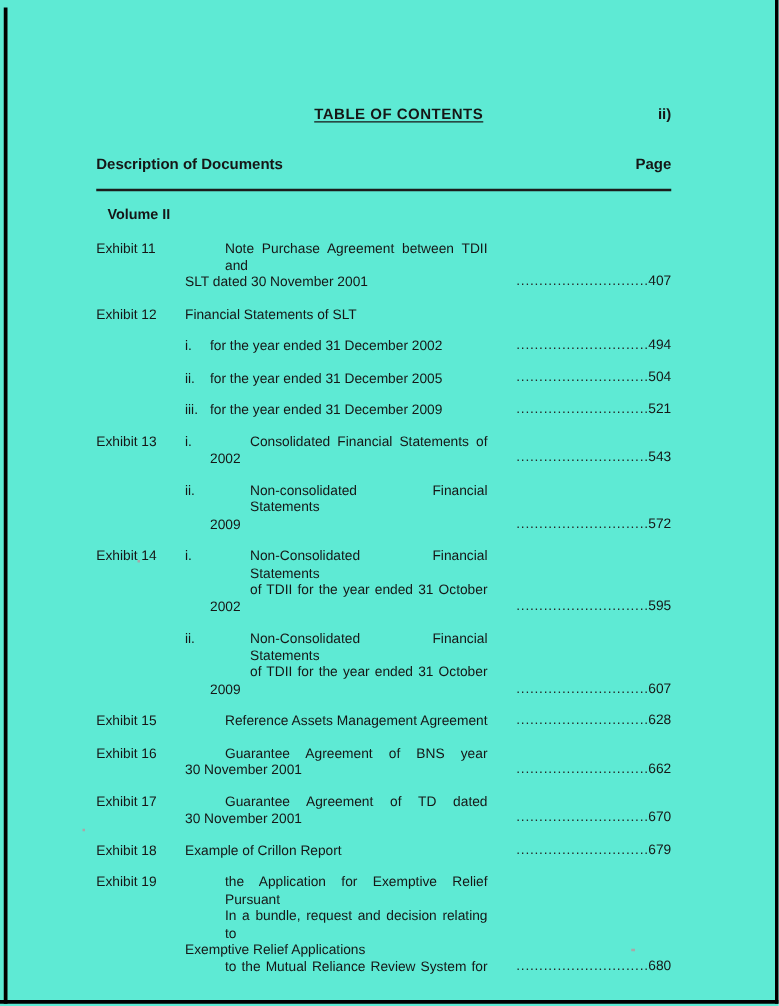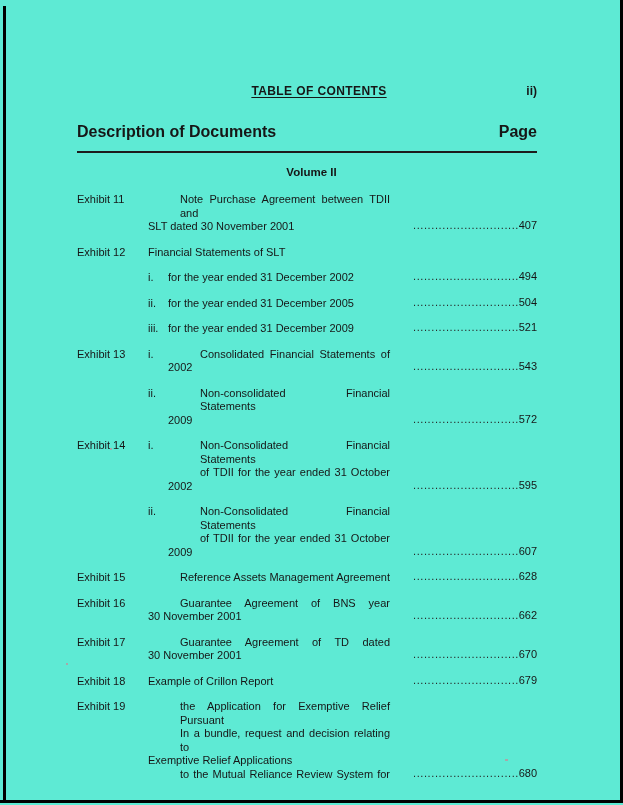--- a/index.html
+++ b/index.html
@@ -19,25 +19,25 @@
 
   .toc-title-row{position:absolute;top:85px;left:0;right:0;text-align:center;}
   .toc-title{
     position:relative;left:12px;
     font-weight:bold;font-size:12px;letter-spacing:0.4px;
     text-decoration:underline;text-underline-offset:2px;
   }
   .page-marker{position:absolute;right:0;top:0;font-weight:bold;font-size:12px;}
 
   .col-headers{position:absolute;top:125px;left:0;right:0;display:flex;justify-content:space-between;}
-  .col-headers span{font-weight:bold;font-size:16px;}
+  .col-headers span{font-weight:bold;font-size:12px;}
 
   .rule{position:absolute;top:151px;left:0;right:0;border:none;border-top:2px solid #1c1c1c;margin:0;}
 
-  .volume-heading{position:absolute;top:166px;left:9px;right:0;text-align:center;font-weight:bold;font-size:11.5px;}
+  .volume-heading{position:absolute;top:166px;left:9px;right:0;text-align:left;font-weight:bold;font-size:11.5px;}
 
   .entries{position:absolute;top:193px;left:0;width:460px;}
 
   .row{display:flex;position:relative;margin-bottom:12px;}
   .exlabel{width:71px;flex:none;}
   .roman{width:20px;flex:none;}
   .desc{width:222px;flex:none;}
   .desc.wide{width:242px;}
   .line{min-height:13.5px;}
   .line.just{text-align:justify;text-align-last:justify;padding-left:32px;}

